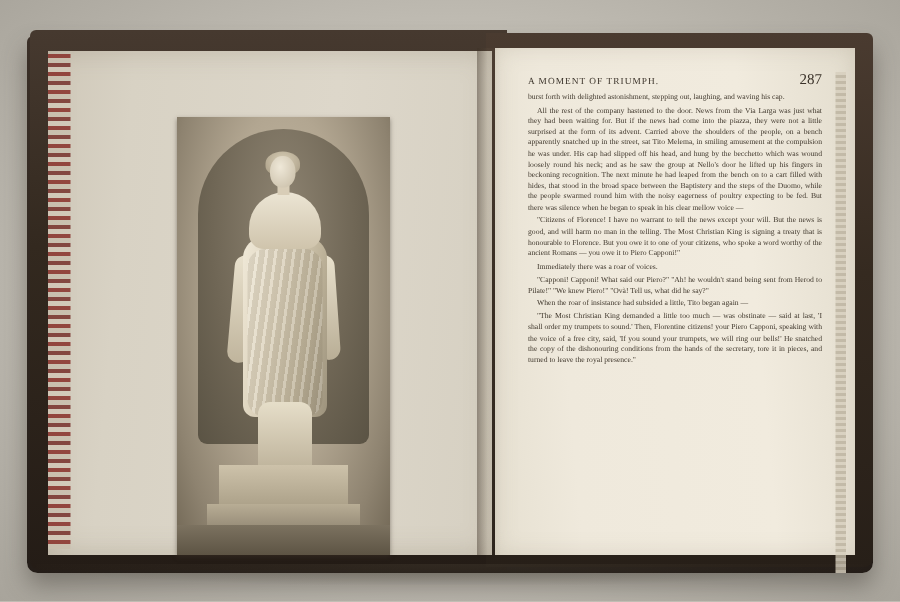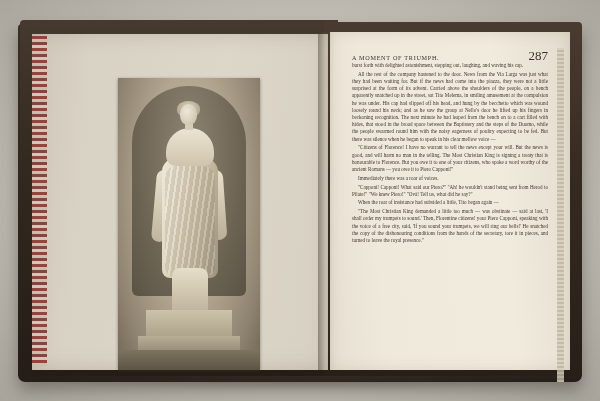--- a/index.html
+++ b/index.html
@@ -167,21 +167,21 @@
     position:absolute;
     left:300px;top:14px;width:16px;height:338px;
     background:linear-gradient(90deg, rgba(60,48,36,0.45) 0%, rgba(120,105,85,0.12) 45%, rgba(255,255,255,0.0) 100%);
   }
   #running-head{
     position:absolute;left:22px;top:16px;width:196px;
     display:flex;justify-content:space-between;align-items:baseline;
     font-size:6.2px;letter-spacing:.7px;color:#3a3229;
     text-transform:uppercase;
   }
-  #folio{font-size:13px;letter-spacing:0;font-variant:normal;}
+  #folio{font-size:10px;letter-spacing:0;font-variant:normal;}
   #text-col{
     position:absolute;left:22px;top:30px;width:196px;height:296px;
     font-size:5.1px;line-height:1.42;color:#40382d;
     text-align:justify;
     overflow:hidden;
   }
   #text-col p{margin:0 0 1.5px 0;text-indent:6px;}
   #text-col p.noindent{text-indent:0;}
   
   #right-edge{

